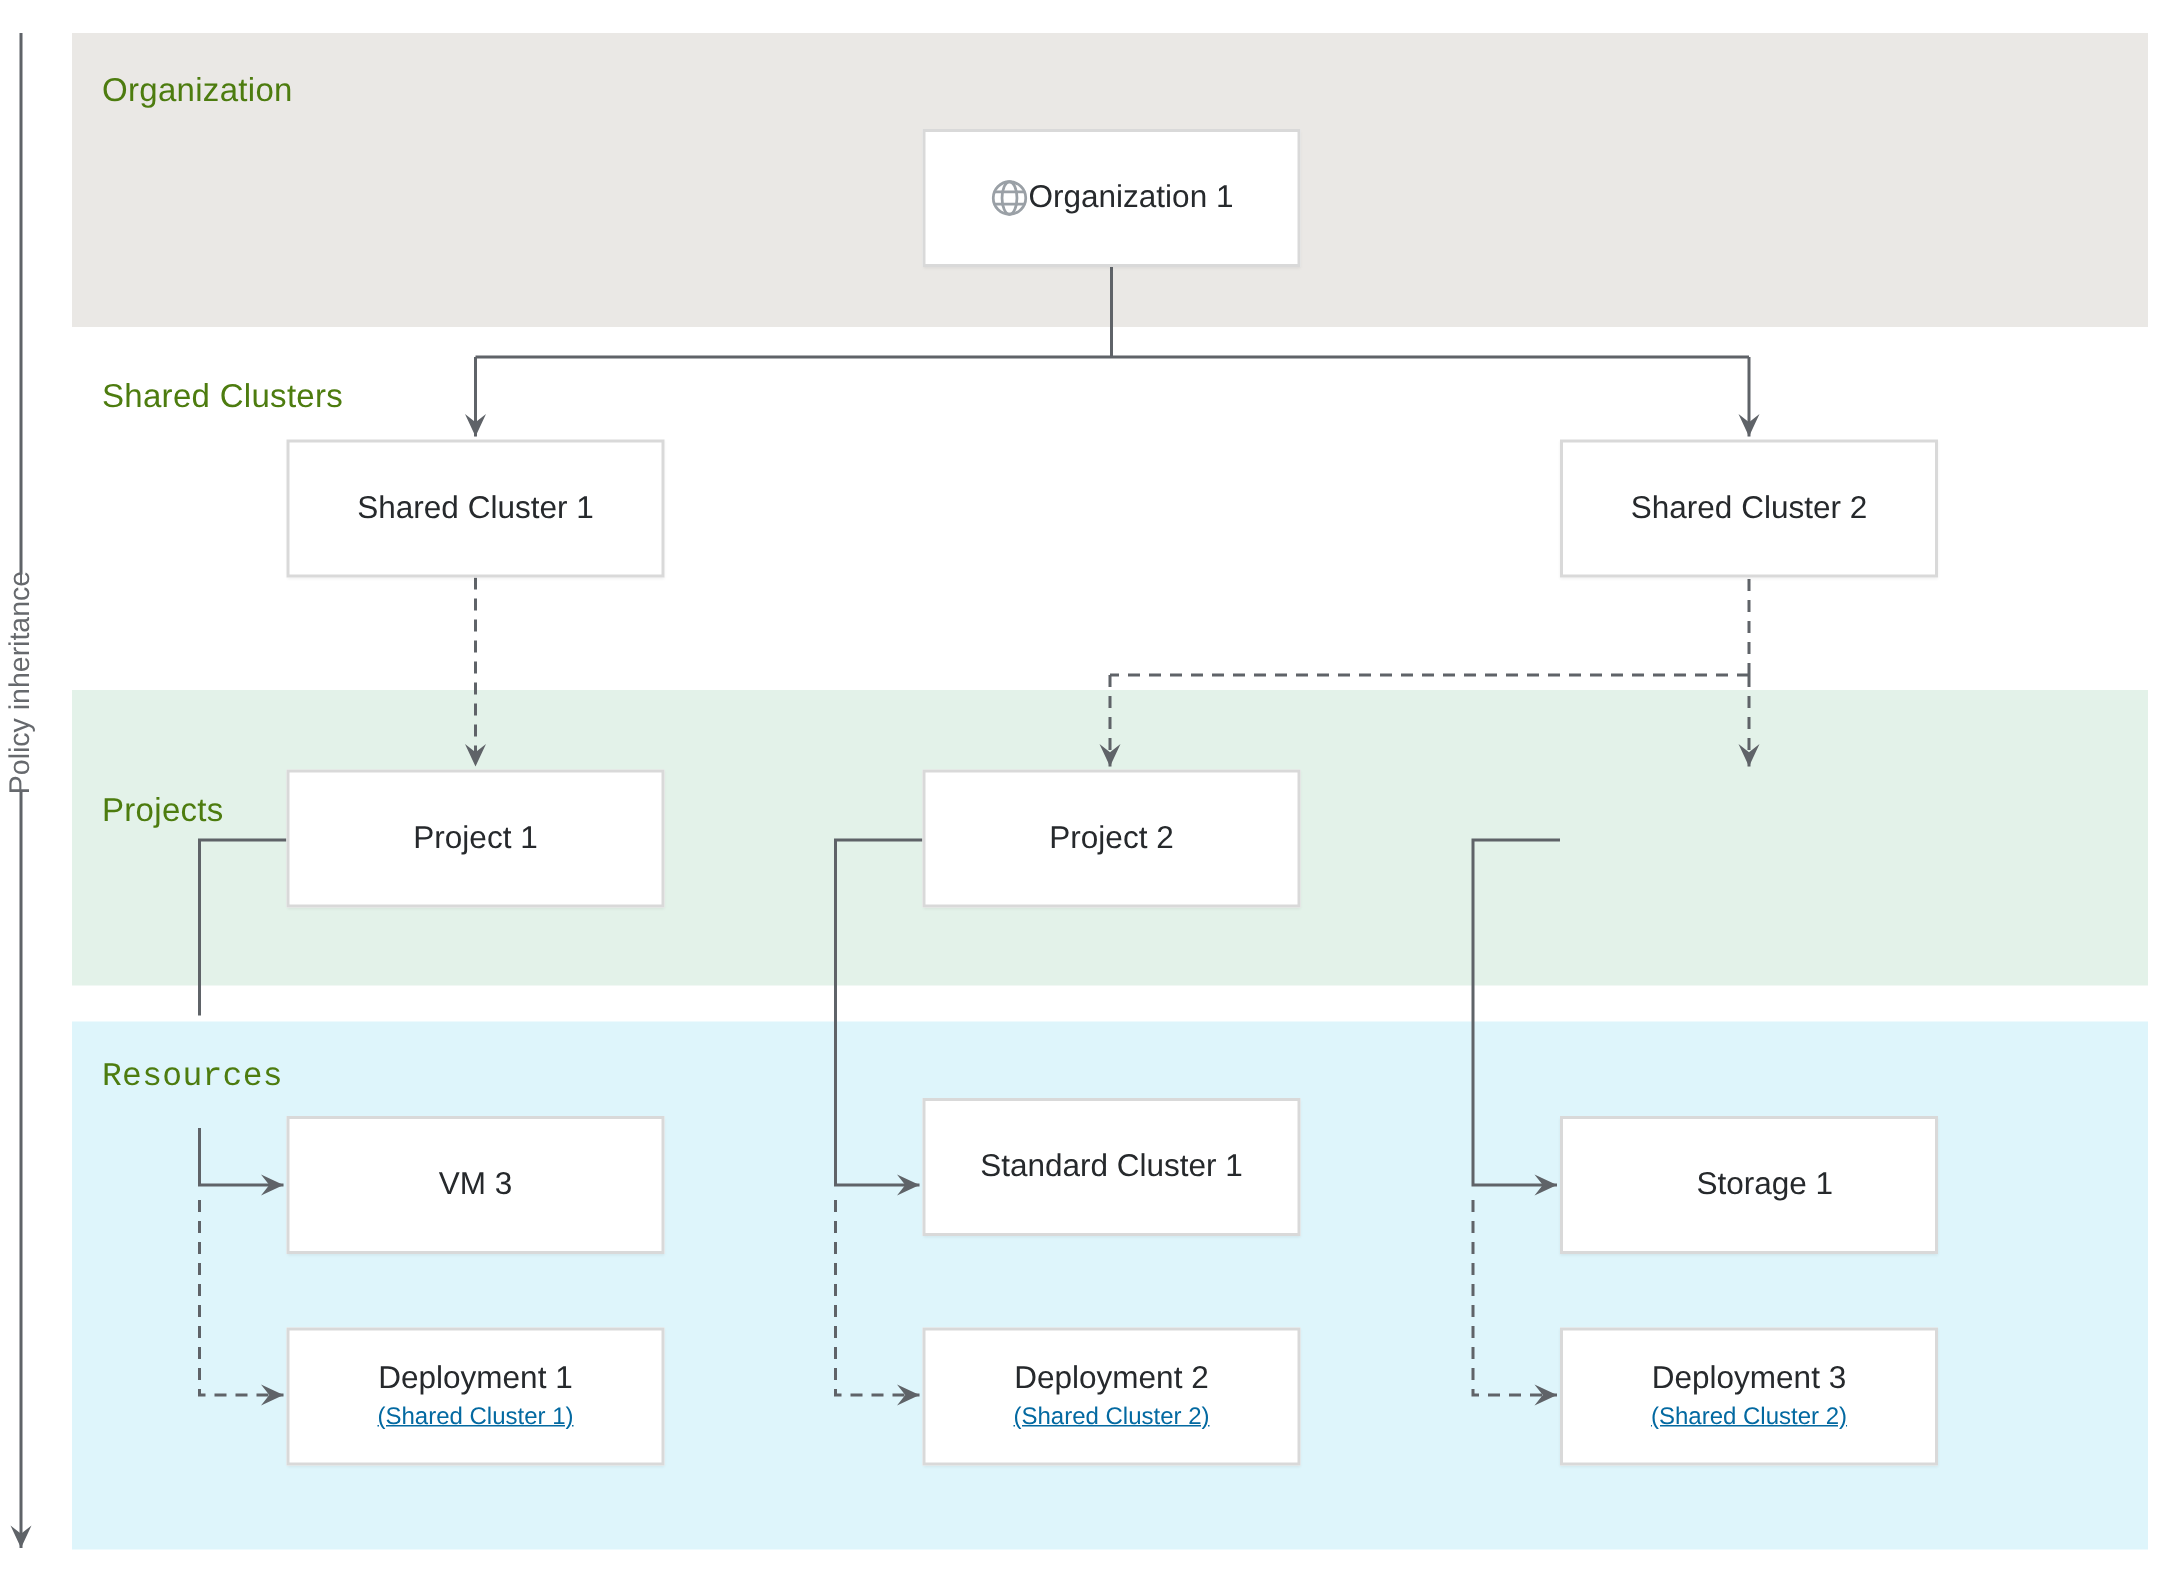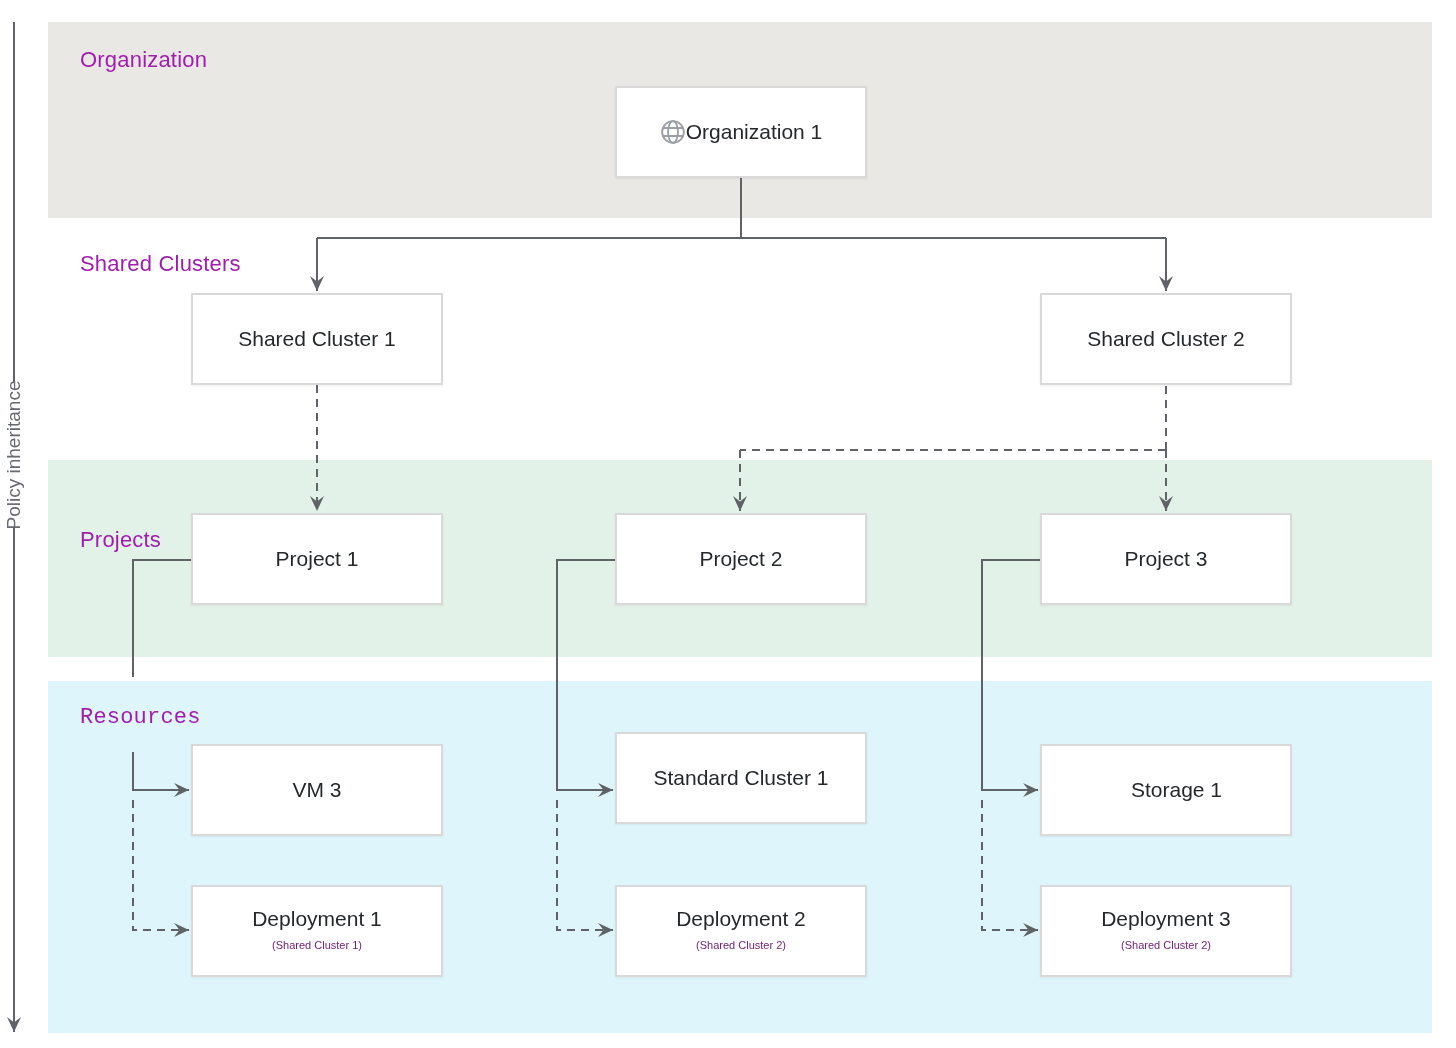--- a/index.html
+++ b/index.html
@@ -7,37 +7,37 @@
     position:relative;width:1456px;height:1048px;background:#ffffff;overflow:hidden;
     font-family:"Liberation Sans","DejaVu Sans",sans-serif;
   }
   
   .band{position:absolute;left:48px;width:1384px;}
   .band-org{top:22px;height:196px;background:#EAE8E5;}
   .band-projects{top:460px;height:197px;background:#E3F2E9;}
   .band-resources{top:681px;height:352px;background:#DEF5FB;}
   
   .sec-label{
-    position:absolute;left:80px;font-size:22px;color:#a21caf;letter-spacing:.2px;
+    position:absolute;left:68px;font-size:22px;color:#4d7c0f;letter-spacing:.2px;
   }
   .lbl-org{top:47px;}
   .lbl-shared{top:251px;}
   .lbl-projects{top:487px;margin-top:40px;}
   .lbl-resources{top:705px;font-family:Liberation Mono, monospace;}
   
   .wires{position:absolute;left:0;top:0;width:1456px;height:1048px;pointer-events:none;}
   
   .node{
     position:absolute;width:252px;height:92px;background:#ffffff;
     border:2px solid #D9D9D9;box-sizing:border-box;
     display:flex;flex-direction:column;align-items:center;justify-content:center;
     font-size:21px;color:#26292C;box-shadow:0 1px 2px rgba(0,0,0,0.06);
   }
   .node .row{display:flex;align-items:center;gap:0;}
-  .node .sub{font-size:11px;line-height:22px;color:#701a75;margin-top:2px;}
+  .node .sub{font-size:16px;line-height:22px;color:#0369a1;margin-top:2px;text-decoration:underline;}
   .node .main{line-height:26px;}
   .n-org1{left:615px;top:86px;}
   .n-sc1{left:191px;top:293px;}
   .n-sc2{left:1040px;top:293px;}
   .n-p1{left:191px;top:513px;}
   .n-p2{left:615px;top:513px;}
   .n-p3{left:1040px;top:513px;}
   .n-vm1{left:191px;top:744px;}
   .n-stdc1{left:615px;top:732px;}
   .n-st1{left:1040px;top:744px;padding-left:21px;}
@@ -127,23 +127,20 @@
   <div class="node n-sc2">
     <span class="main">Shared Cluster 2</span>
   </div>
 
   <div class="node n-p1">
     <span class="main">Project 1</span>
   </div>
   <div class="node n-p2">
     <span class="main">Project 2</span>
   </div>
-  <div class="node n-p3">
-    <span class="main">Project 3</span>
-  </div>
 
   <div class="node n-vm1">
     <span class="main">VM 3</span>
   </div>
   <div class="node n-stdc1">
     <span class="main">Standard Cluster 1</span>
   </div>
   <div class="node n-st1">
     <span class="main">Storage 1</span>
   </div>

